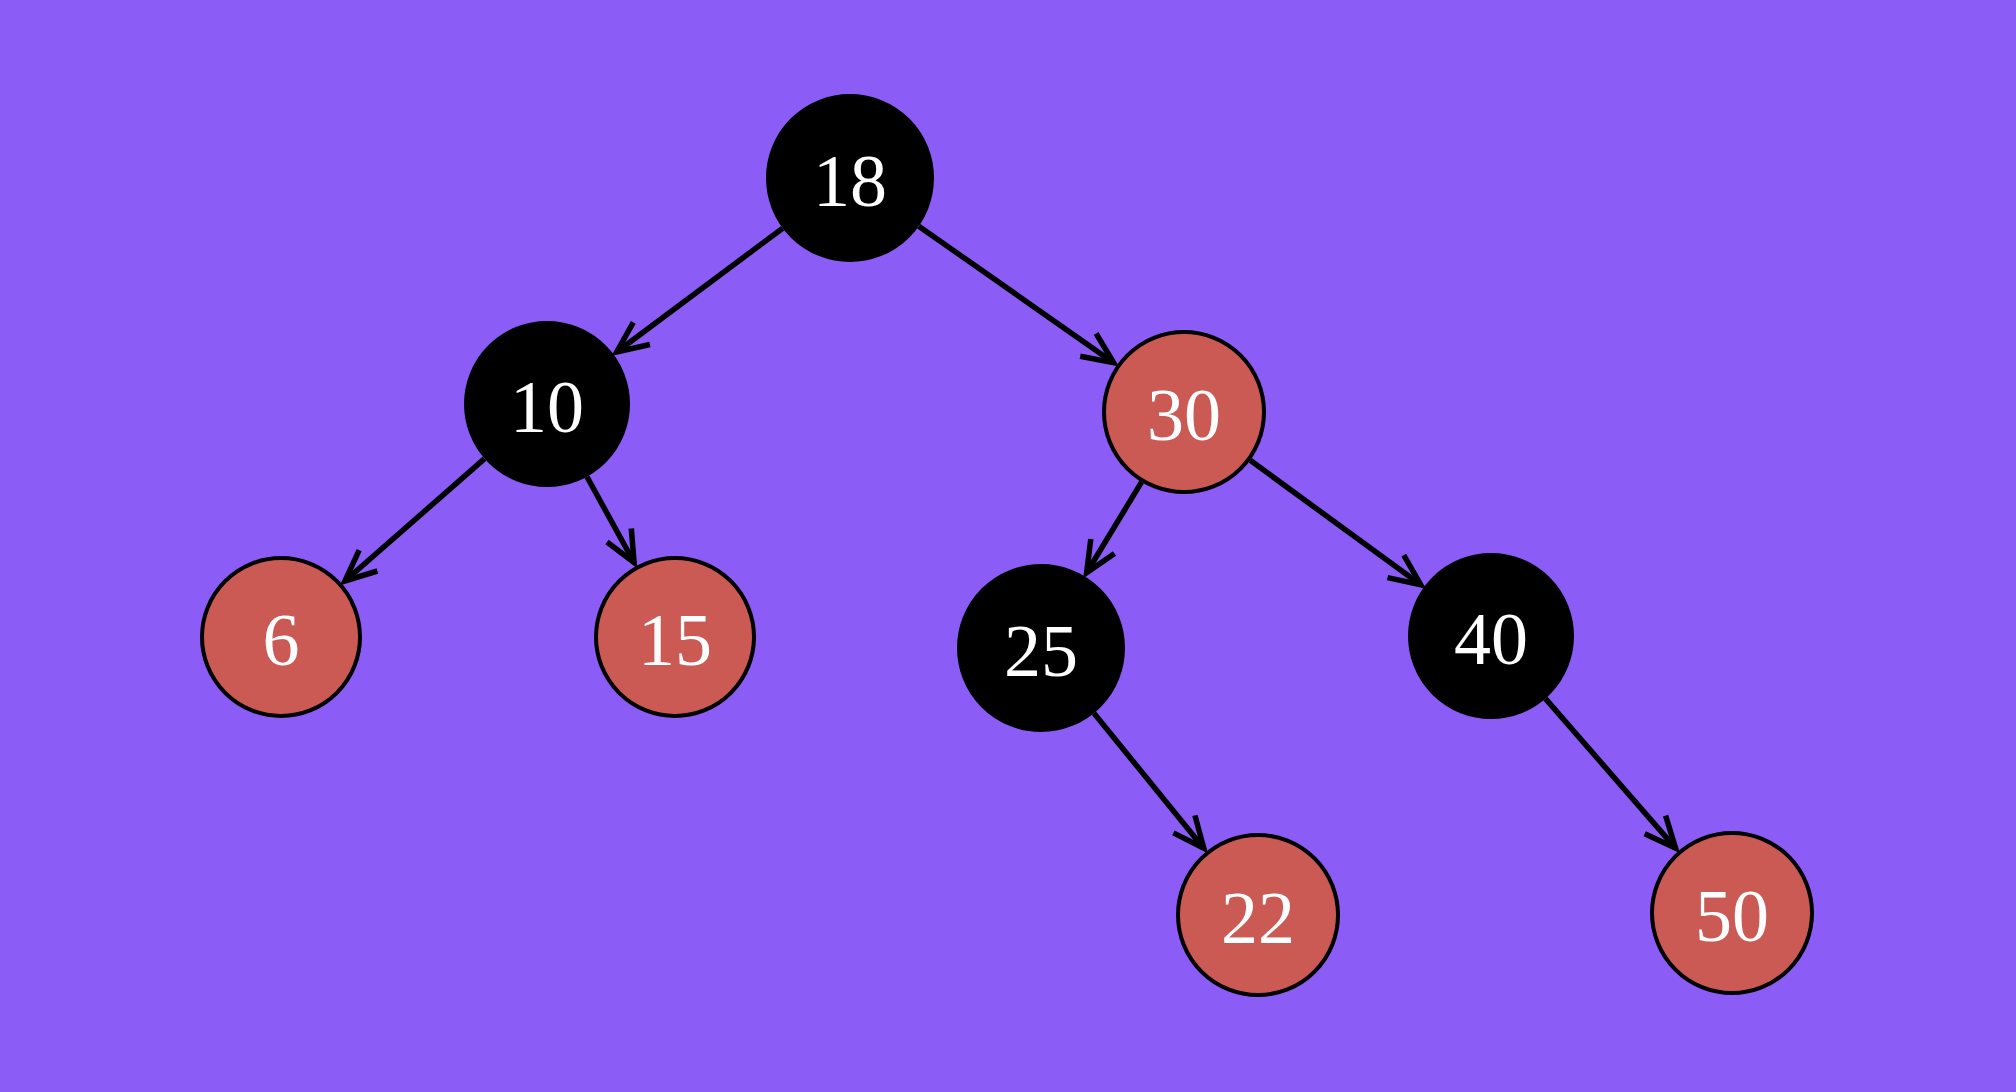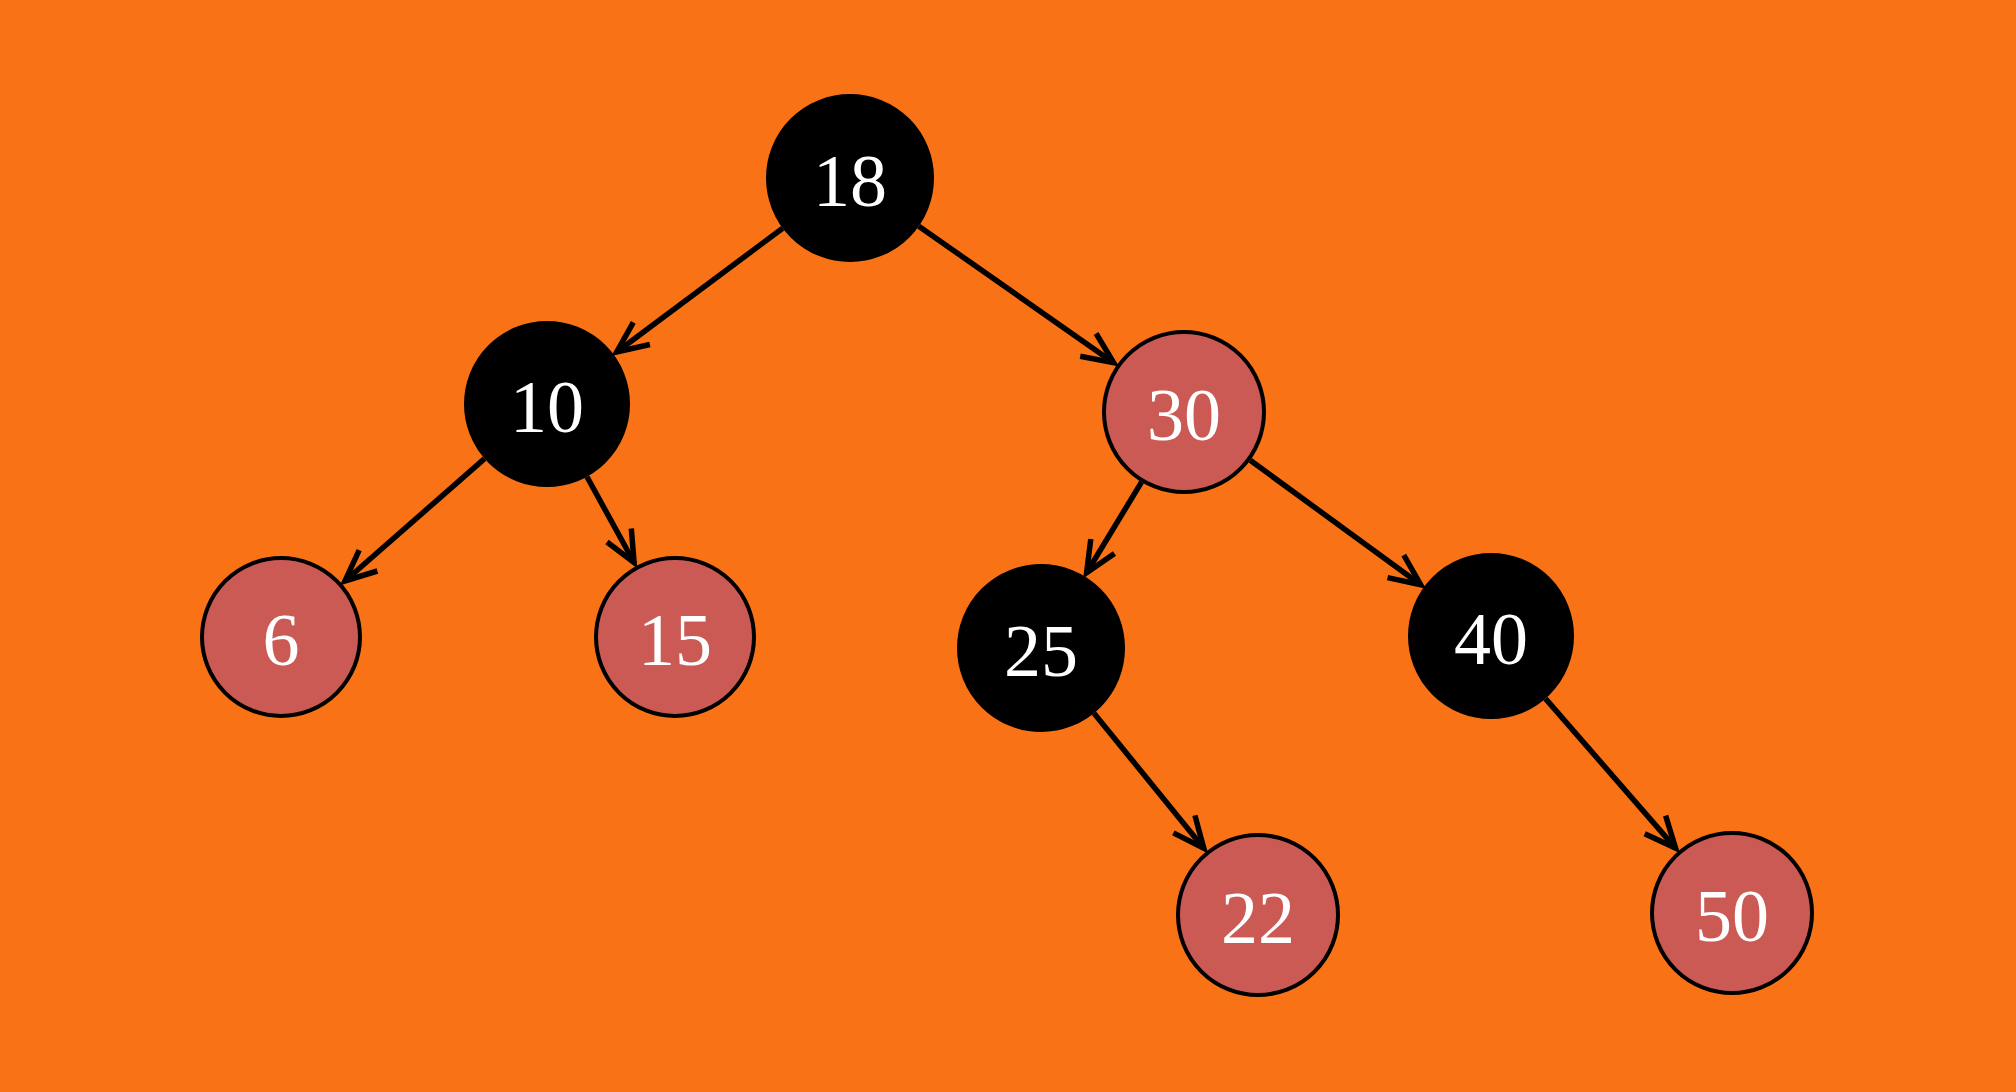--- a/index.html
+++ b/index.html
@@ -10,21 +10,21 @@
   body {
     width: 2016px;
     height: 1092px;
     overflow: hidden;
     font-family: "Liberation Serif", "DejaVu Serif", serif;
   }
   #tree-canvas {
     position: relative;
     width: 2016px;
     height: 1092px;
-    background: #f97316;
+    background: #8b5cf6;
   }
   #tree-svg {
     position: absolute;
     top: 0;
     left: 0;
     width: 2016px;
     height: 1092px;
     display: block;
   }
   .node-label {

